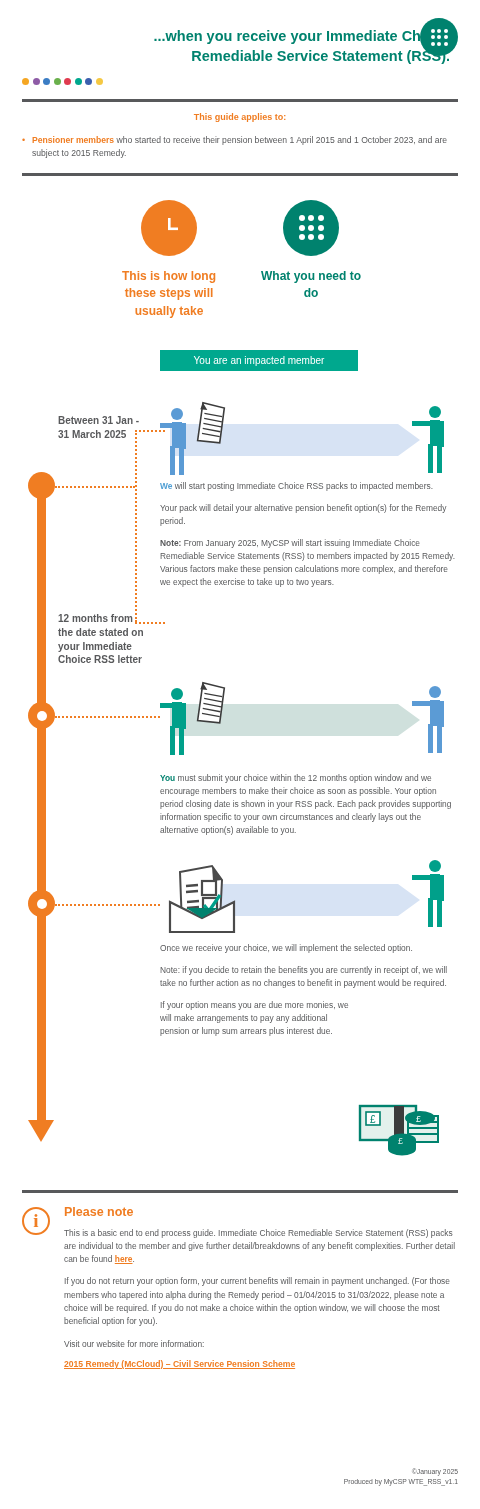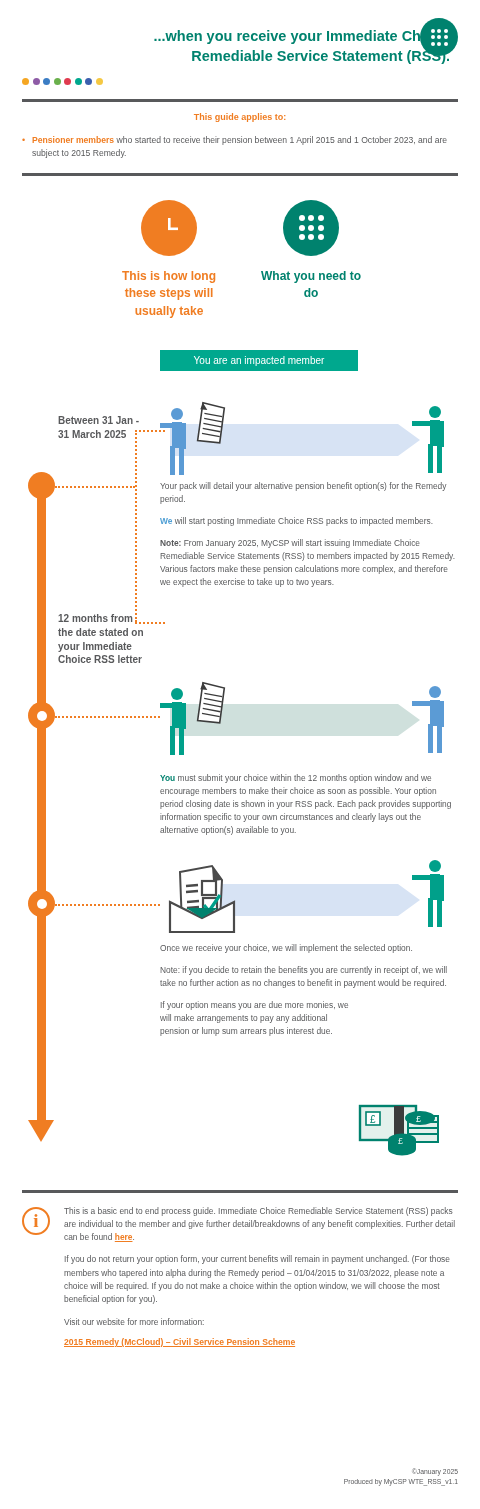--- a/index.html
+++ b/index.html
@@ -295,22 +295,22 @@
       <div class="head" style="background:#00a08a"></div>
       <div class="torso" style="background:#00a08a"></div>
       <div class="arm-l" style="background:#00a08a; left:-6px; width:19px"></div>
       <div class="arm-r" style="background:#00a08a"></div>
       <div class="leg-l" style="background:#00a08a"></div>
       <div class="leg-r" style="background:#00a08a"></div>
     </div>
   </div>
 
   <div class="stage-text" style="top:130px">
+    <p><span class="hl-we">We</span><span> will start posting Immediate Choice RSS packs to impacted members.</span></p>
     <p>Your pack will detail your alternative pension benefit option(s) for the Remedy period.</p>
-    <p><span class="hl-we">We</span><span> will start posting Immediate Choice RSS packs to impacted members.</span></p>
     <p><b>Note:</b><span> From January 2025, MyCSP will start issuing Immediate Choice Remediable Service Statements (RSS) to members impacted by 2015 Remedy.  Various factors make these pension calculations more complex, and therefore we expect the exercise to take up to two years.</span></p>
   </div>
 
   <div class="stage-art" style="top:328px">
     <div class="arrow-band">
       <div class="body" style="background:#cfe0dc"></div>
       <div class="head" style="border-left:22px solid #cfe0dc"></div>
     </div>
     <div class="person" style="left:0px; top:10px">
       <div class="head" style="background:#00a08a"></div>
@@ -407,20 +407,21 @@
       <text x="40" y="42" font-family="Liberation Sans, sans-serif" font-size="9" fill="#e4f1ec">£</text>
     </svg>
   </div>
 
 </div>
 
 <div id="note-rule"></div>
 <div id="note">
   <div class="note-i">i</div>
   <div class="note-body">
+    <div class="note-title">Please note</div>
     <p><span>This is a basic end to end process guide. Immediate Choice Remediable Service Statement (RSS) packs are individual to the member and give further detail/breakdowns of any benefit complexities. Further detail can be found </span><a class="note-link" href="#">here</a><span>.</span></p>
     <p>If you do not return your option form, your current benefits will remain in payment unchanged. (For those members who tapered into alpha during the Remedy period – 01/04/2015 to 31/03/2022, please note a choice will be required. If you do not make a choice within the option window, we will choose the most beneficial option for you).</p>
     <p style="margin-bottom:2px">Visit our website for more information:</p>
     <a class="note-url" href="#">2015 Remedy (McCloud) – Civil Service Pension Scheme</a>
   </div>
 </div>
 
 <div id="footer">
   <div>©January 2025</div>
   <div>Produced by MyCSP WTE_RSS_v1.1</div>

